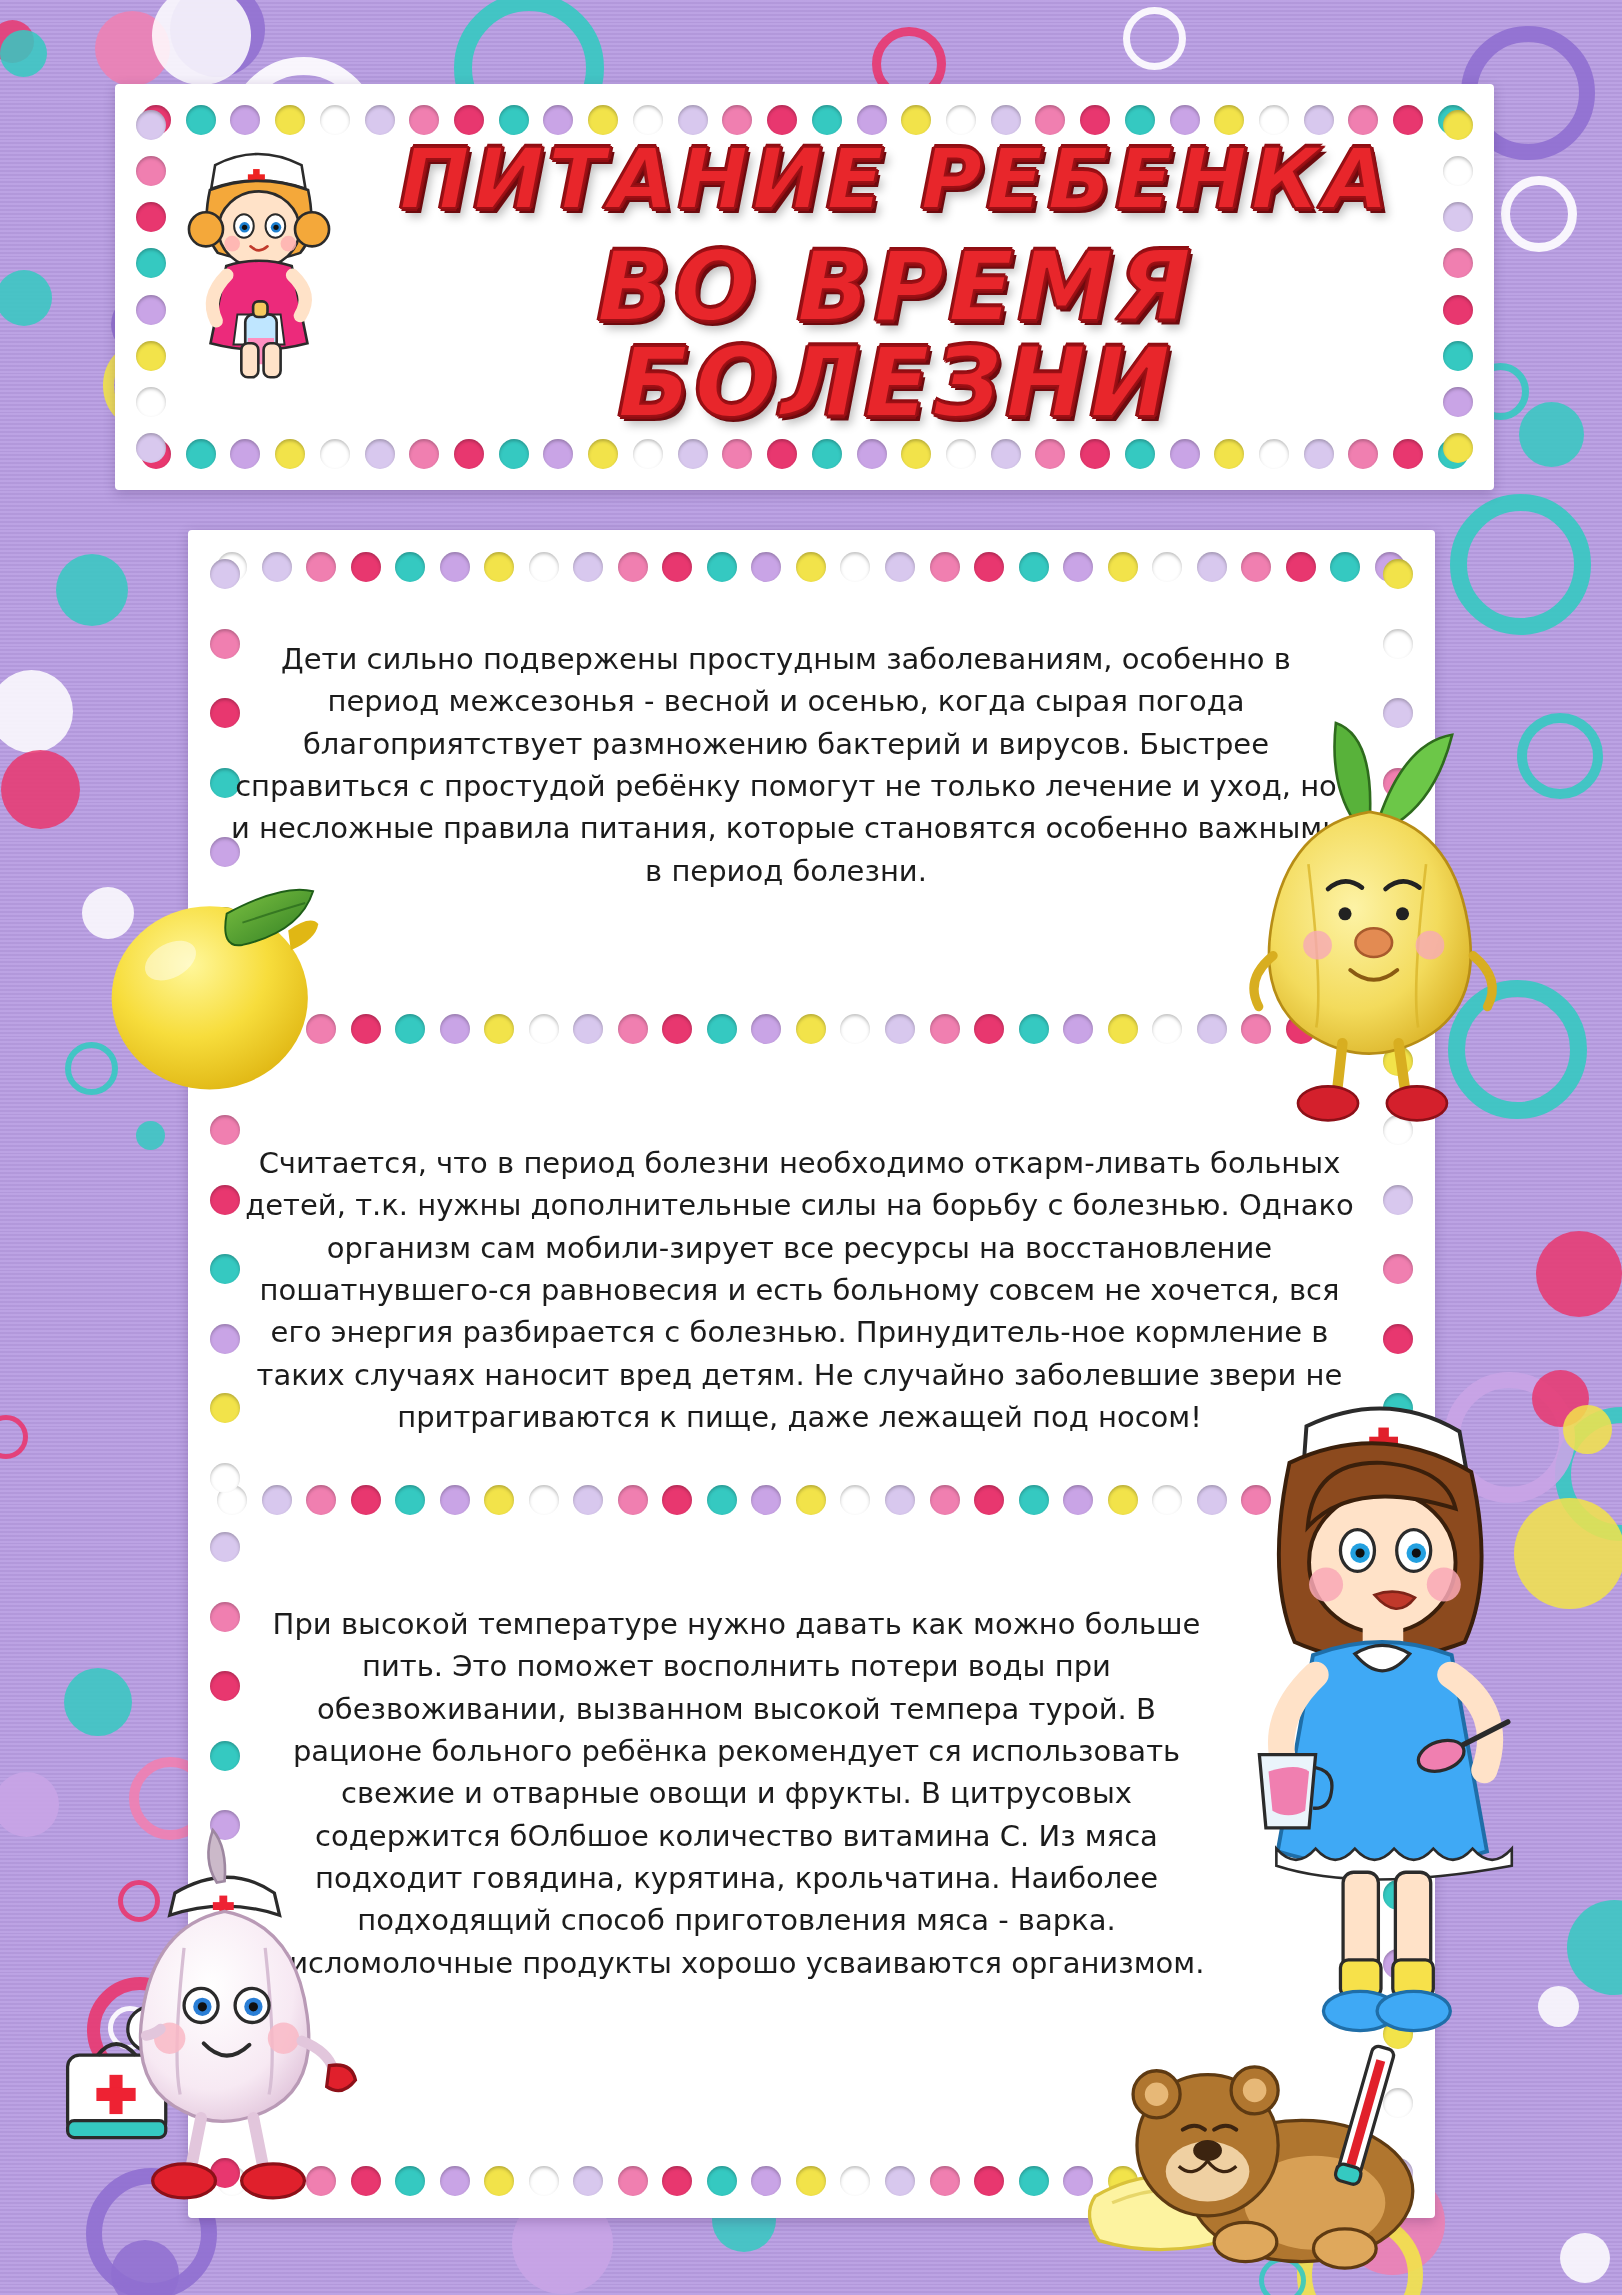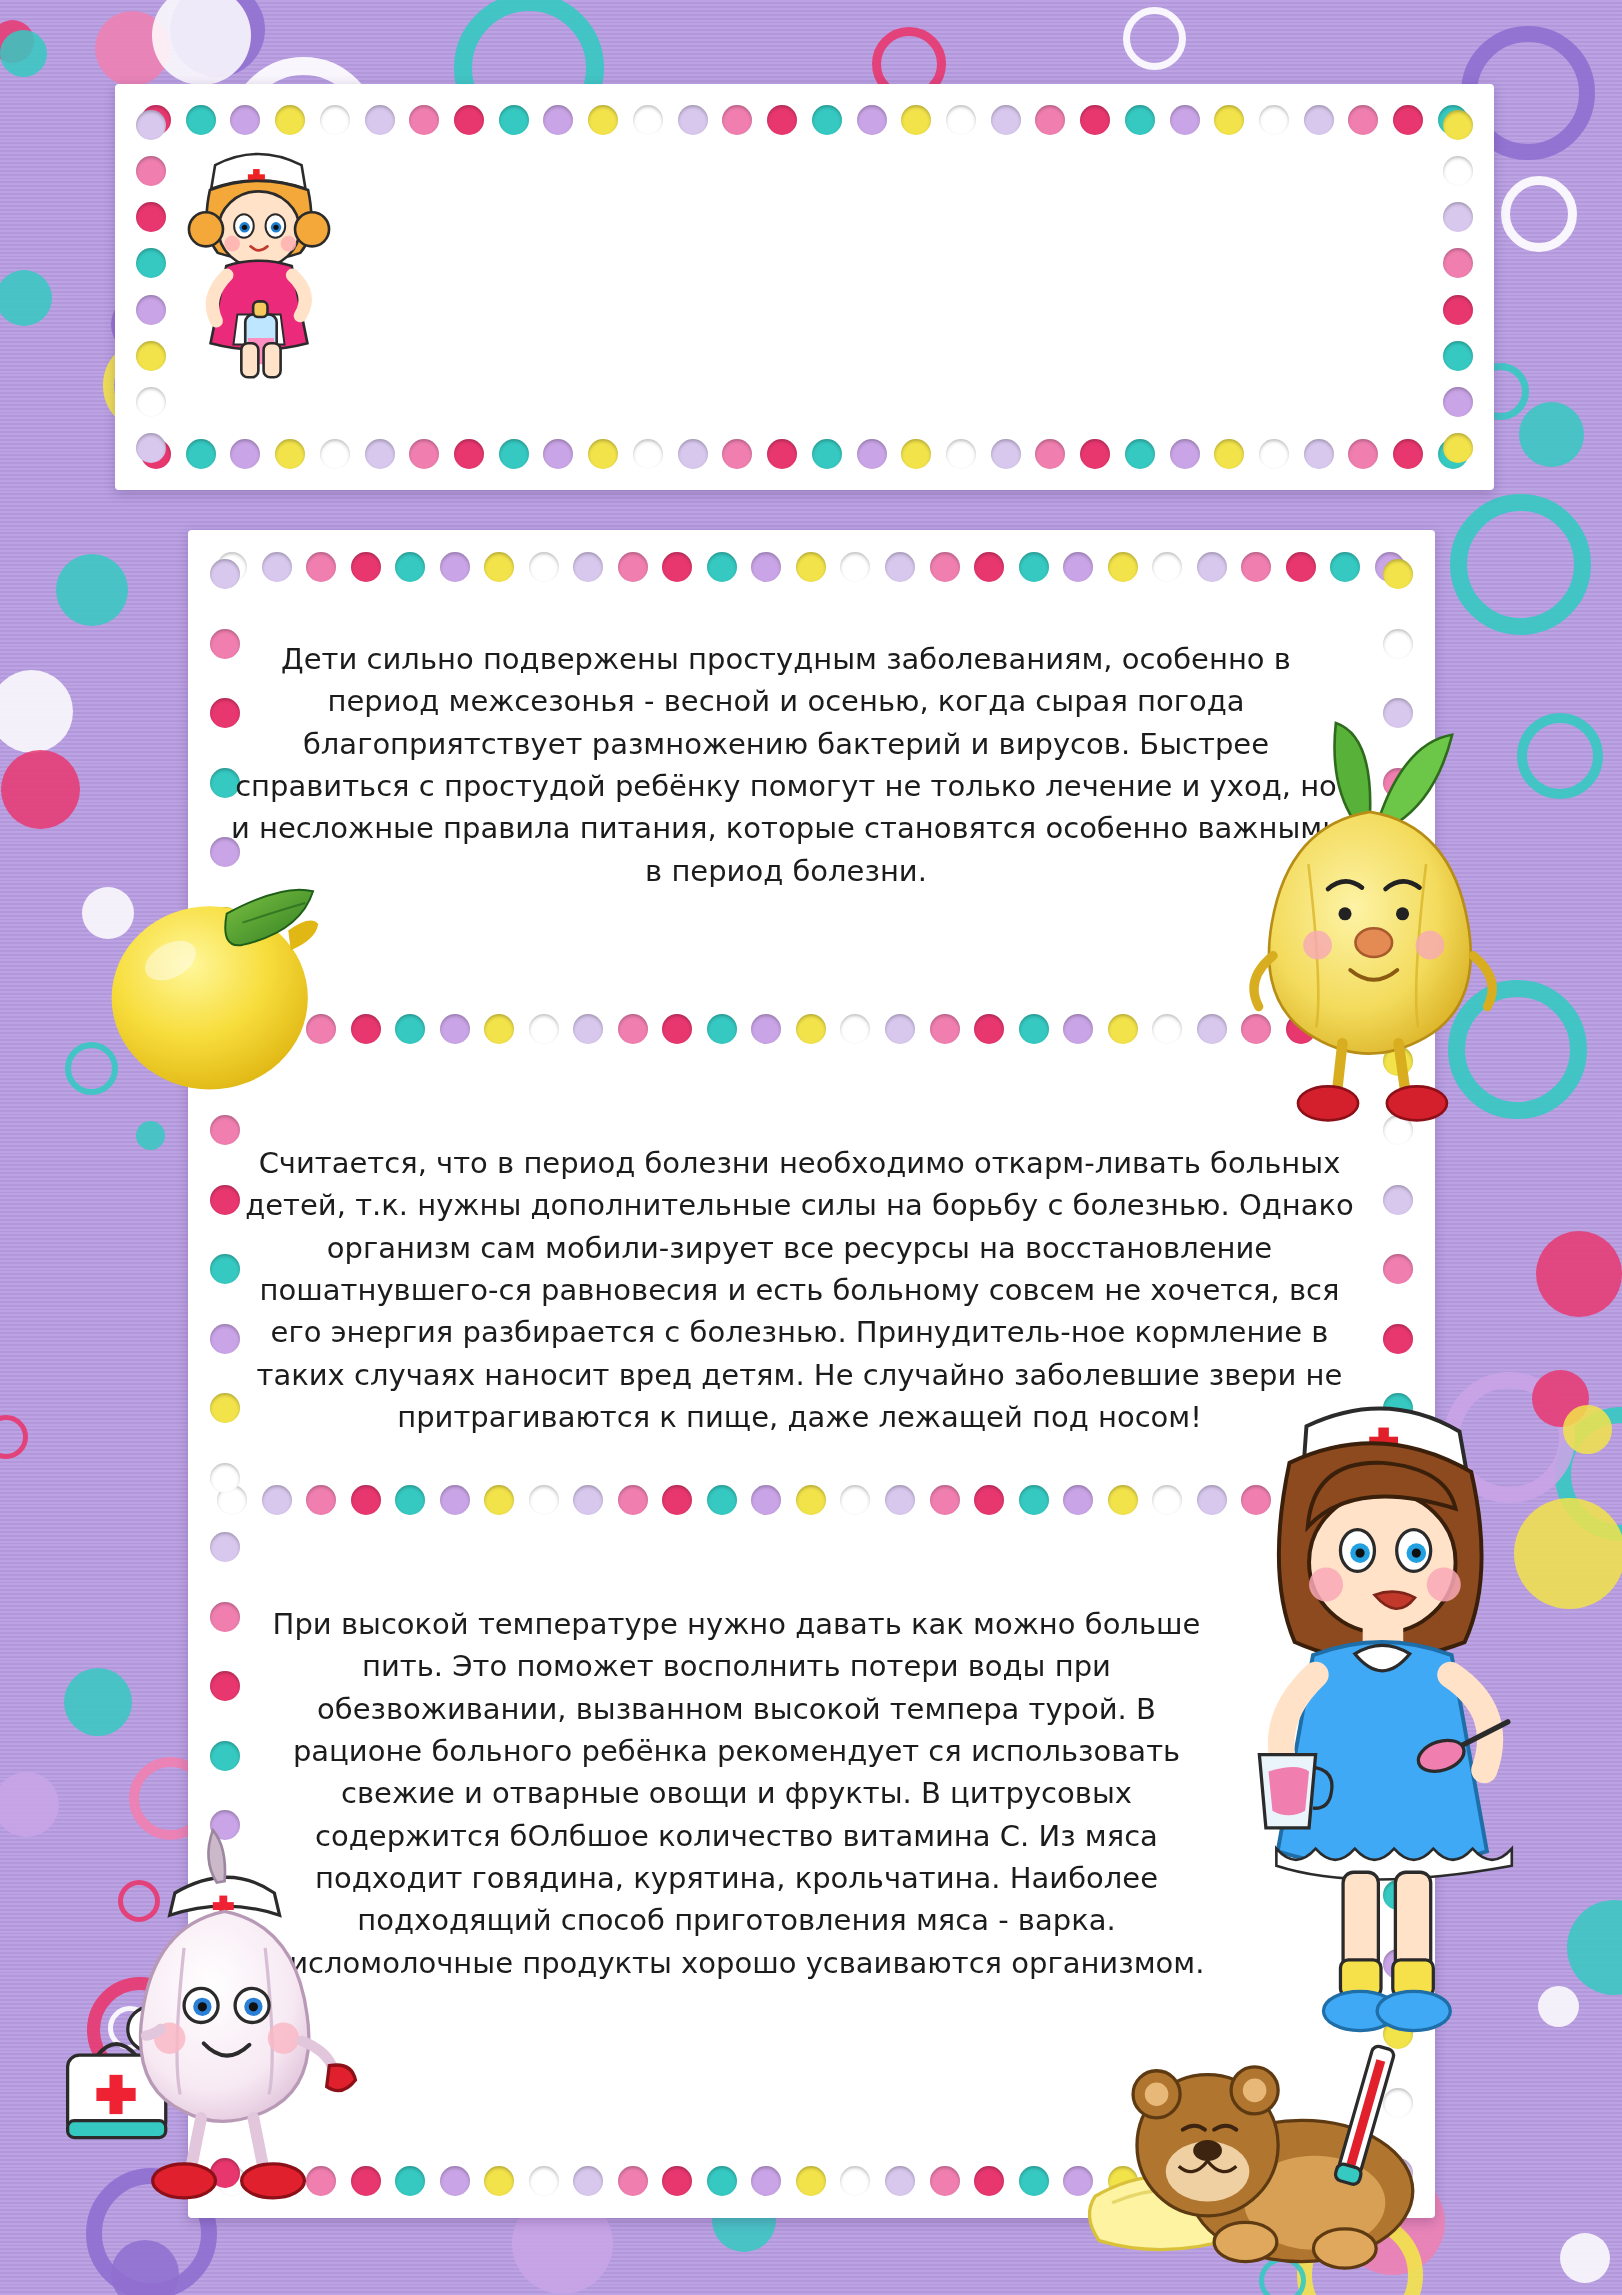--- a/index.html
+++ b/index.html
@@ -292,20 +292,24 @@
         <div class="hole" style="background: rgb(255, 255, 255);"></div>
         <div class="hole" style="background: rgb(216, 200, 238);"></div>
         <div class="hole" style="background: rgb(240, 127, 176);"></div>
         <div class="hole" style="background: rgb(232, 55, 111);"></div>
         <div class="hole" style="background: rgb(53, 201, 193);"></div>
         <div class="hole" style="background: rgb(201, 164, 230);"></div>
         <div class="hole" style="background: rgb(242, 227, 74);"></div>
       </div>
   </div>
 
+  <div id="title-block">
+    <div class="title-line" id="title-line-1">ПИТАНИЕ РЕБЕНКА</div>
+    <div class="title-line" id="title-line-2">ВО ВРЕМЯ БОЛЕЗНИ</div>
+  </div>
 
   <div class="art" id="nurse-small">
     <svg viewBox="0 0 290 420" width="190" height="275">
 
       <path d="M78 72 q65 -34 132 0 l6 36 q-72 -26 -144 0 z" fill="#ffffff" stroke="#2b2b2b" stroke-width="4"></path>
       <rect x="136" y="78" width="10" height="26" fill="#e22"></rect>
       <rect x="128" y="86" width="26" height="10" fill="#e22"></rect>
 
       <path d="M70 110 q72 -28 150 0 q14 66 -12 96 q-60 22 -126 0 q-26 -32 -12 -96 z" fill="#f4a83a" stroke="#2b2b2b" stroke-width="4"></path>
 

